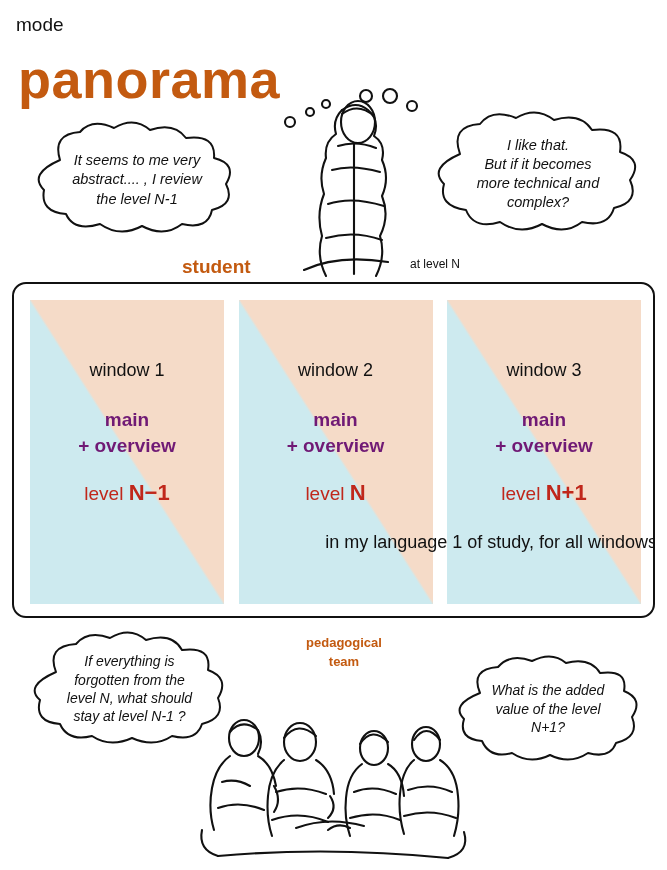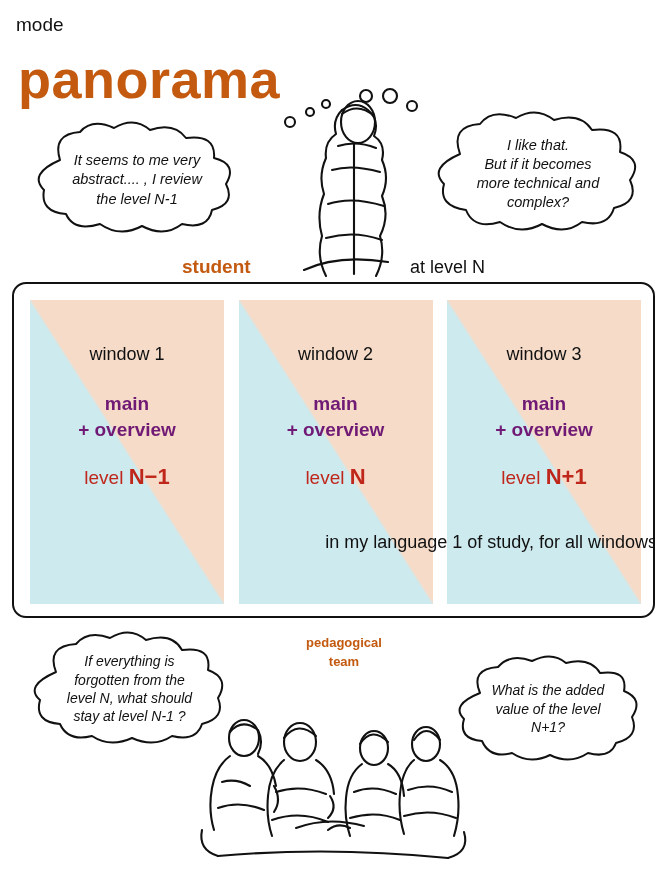--- a/index.html
+++ b/index.html
@@ -109,21 +109,21 @@
     left: 182px;
     top: 256px;
     font-size: 19px;
     font-weight: bold;
     color: #c35a10;
   }
   .caption-atlevel {
     position: absolute;
     left: 410px;
     top: 257px;
-    font-size: 18px;
+    font-size: 12px;
     color: #111;
   }
   .caption-team {
     position: absolute;
     left: 264px;
     top: 634px;
     width: 160px;
     text-align: center;
     font-size: 13px;
     font-weight: bold;
@@ -165,21 +165,21 @@
     left: 0;
     top: 0;
     width: 194px;
     height: 304px;
     background: linear-gradient(to bottom left, #f5dbc8 0%, #f5dbc8 49.6%, #cdeaef 50.4%, #cdeaef 100%);
   }
   .window .w-content {
     position: relative;
     z-index: 2;
     text-align: center;
-    padding-top: 44px;
+    padding-top: 60px;
   }
   .w-title {
     font-size: 18px;
     color: #111;
     margin-bottom: 26px;
   }
   .w-main {
     font-size: 19px;
     font-weight: bold;
     color: #701a75;

